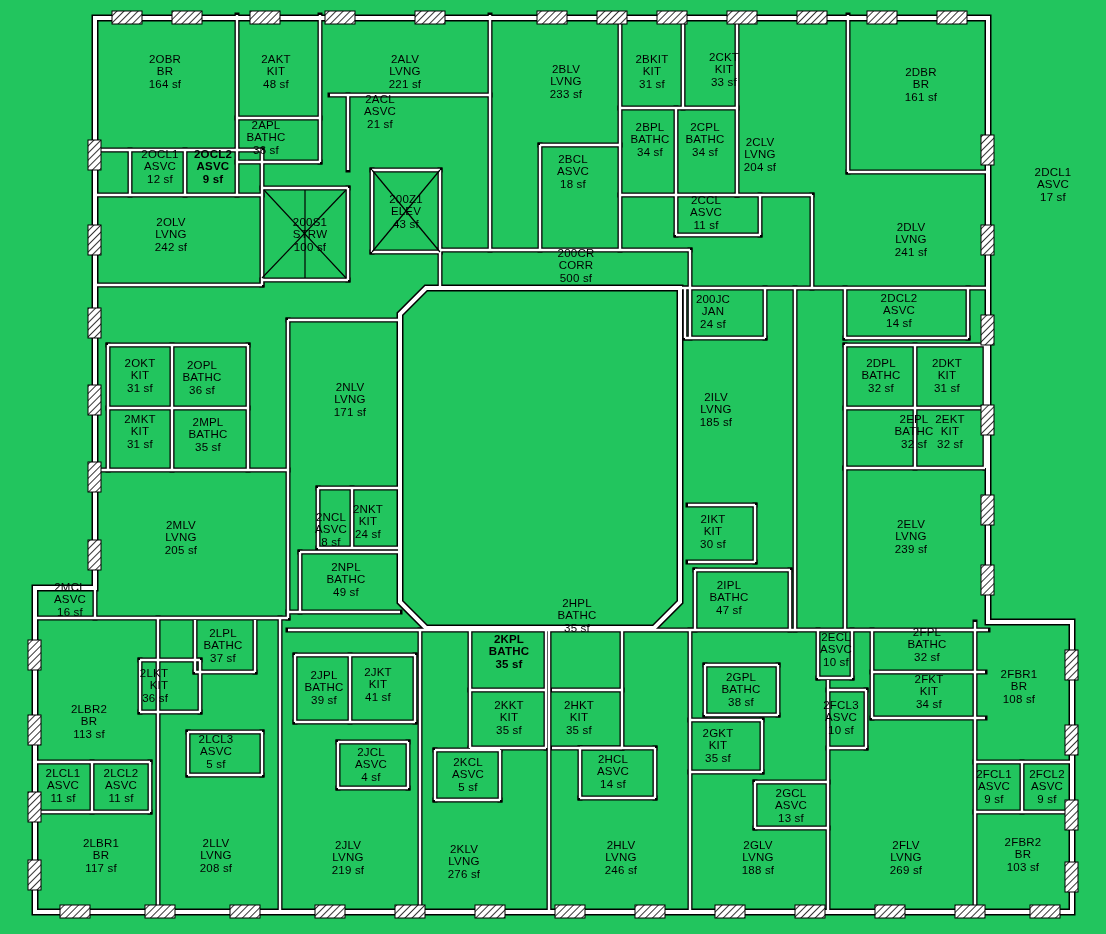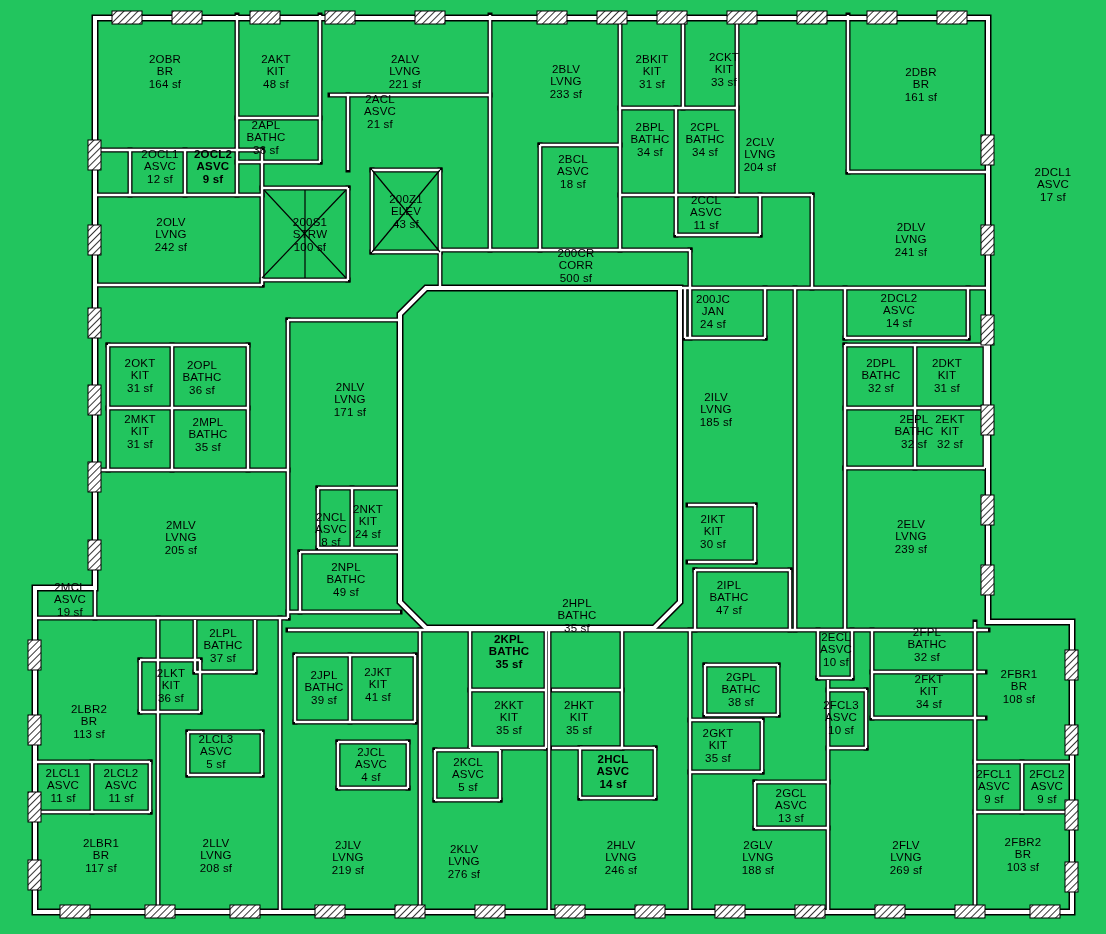--- a/index.html
+++ b/index.html
@@ -587,21 +587,21 @@
         <div>30 sf</div>
       </div>
       <div class="room-label" style="left: 911px; top: 537px;">
         <div>2ELV</div>
         <div>LVNG</div>
         <div>239 sf</div>
       </div>
       <div class="room-label" style="left: 70px; top: 600px;">
         <div>2MCL</div>
         <div>ASVC</div>
-        <div>19 sf</div>
+        <div>16 sf</div>
       </div>
       <div class="room-label" style="left: 729px; top: 598px;">
         <div>2IPL</div>
         <div>BATHC</div>
         <div>47 sf</div>
       </div>
       <div class="room-label" style="left: 223px; top: 646px;">
         <div>2LPL</div>
         <div>BATHC</div>
         <div>37 sf</div>
@@ -619,21 +619,21 @@
       <div class="room-label" style="left: 836px; top: 650px;">
         <div>2ECL</div>
         <div>ASVC</div>
         <div>10 sf</div>
       </div>
       <div class="room-label" style="left: 927px; top: 645px;">
         <div>2FPL</div>
         <div>BATHC</div>
         <div>32 sf</div>
       </div>
-      <div class="room-label" style="left: 171px; top: 686px;">
+      <div class="room-label" style="left: 154px; top: 686px; text-align: right;">
         <div>2LKT</div>
         <div>KIT</div>
         <div>36 sf</div>
       </div>
       <div class="room-label" style="left: 929px; top: 692px;">
         <div>2FKT</div>
         <div>KIT</div>
         <div>34 sf</div>
       </div>
       <div class="room-label" style="left: 1019px; top: 687px;">
@@ -689,21 +689,21 @@
       <div class="room-label" style="left: 371px; top: 765px;">
         <div>2JCL</div>
         <div>ASVC</div>
         <div>4 sf</div>
       </div>
       <div class="room-label" style="left: 468px; top: 775px;">
         <div>2KCL</div>
         <div>ASVC</div>
         <div>5 sf</div>
       </div>
-      <div class="room-label" style="left: 613px; top: 772px; font-weight: bold;">
+      <div class="room-label" style="left: 613px; top: 772px;">
         <div>2HCL</div>
         <div>ASVC</div>
         <div>14 sf</div>
       </div>
       <div class="room-label" style="left: 63px; top: 786px;">
         <div>2LCL1</div>
         <div>ASVC</div>
         <div>11 sf</div>
       </div>
       <div class="room-label" style="left: 121px; top: 786px;">

